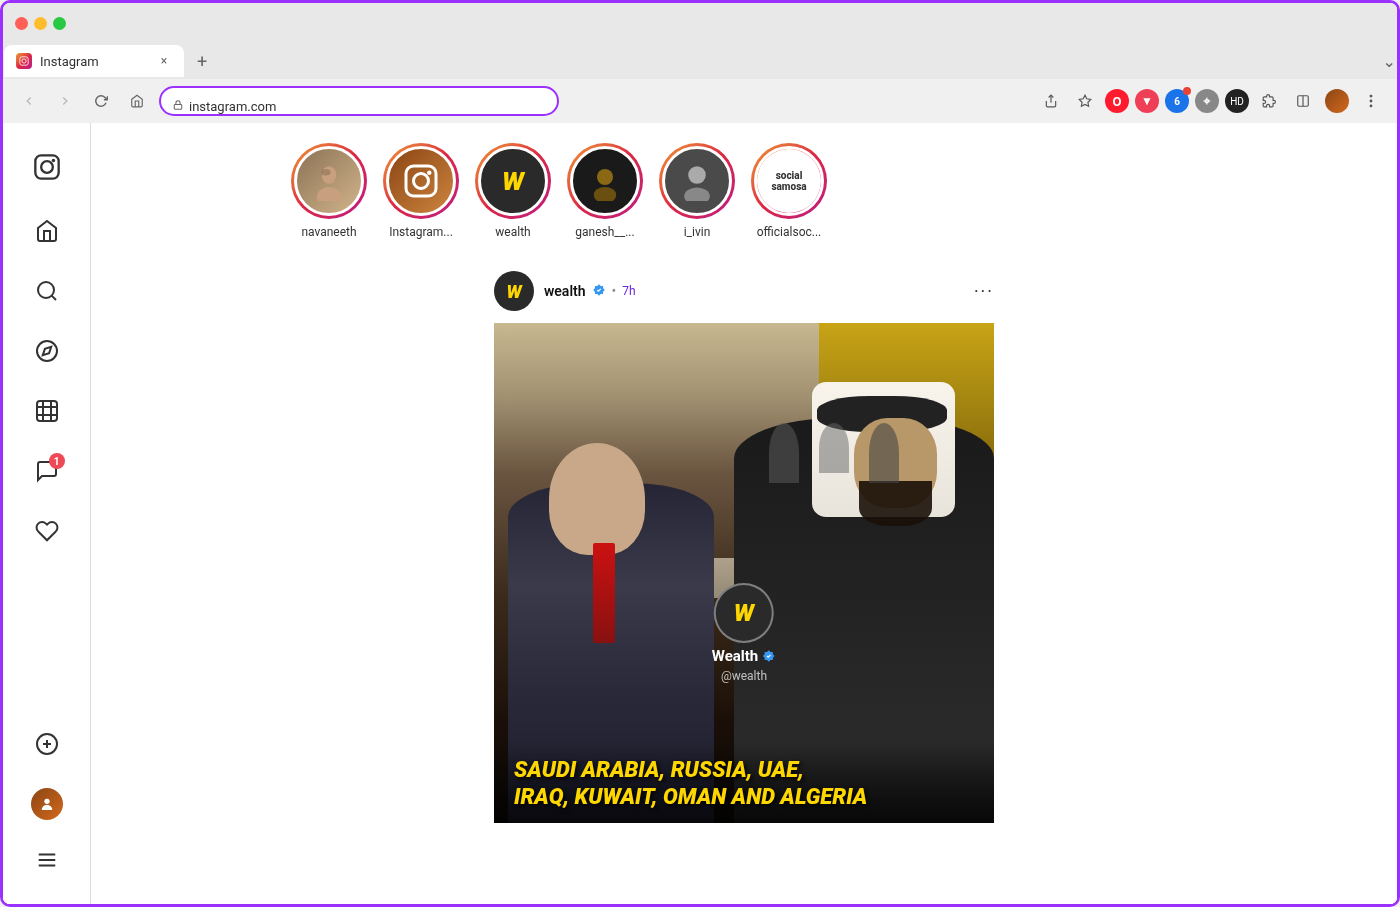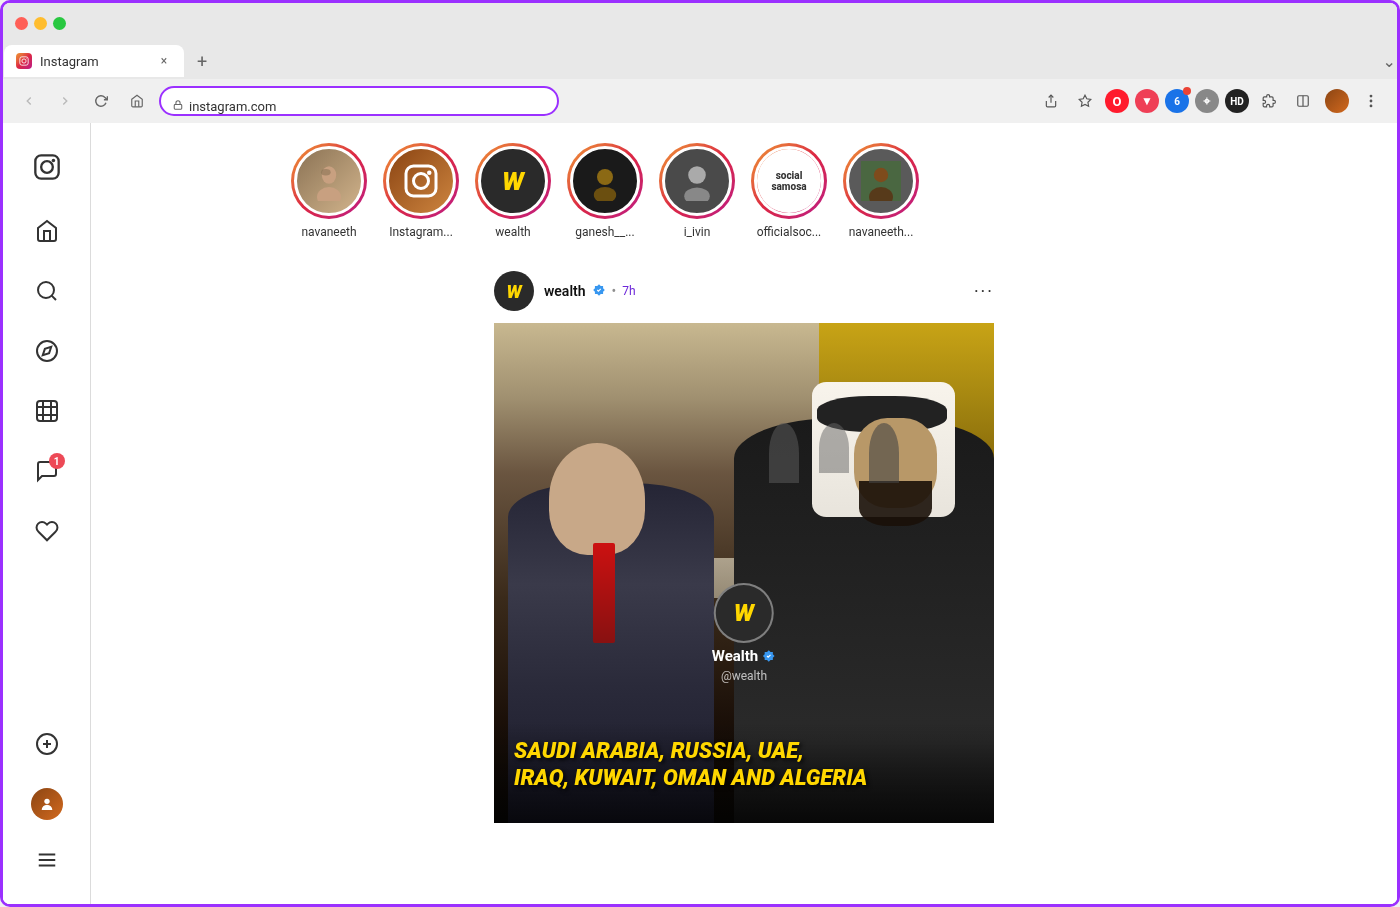--- a/index.html
+++ b/index.html
@@ -548,21 +548,21 @@
           <polygon points="12 2 15.09 8.26 22 9.27 17 14.14 18.18 21.02 12 17.77 5.82 21.02 7 14.14 2 9.27 8.91 8.26 12 2"></polygon>
         </svg>
       </div>
       <div class="ext-icon" style="background: #ff1b2d; color: white; font-size: 13px; font-weight: bold;">O</div>
       <div class="ext-icon" style="background: #ef3f56; color: white; font-size: 12px;">▼</div>
       <div class="ext-icon" style="background: #1a73e8; color: white; font-size: 10px; font-weight: bold; position: relative;">
         6
         <span style="position:absolute;top:-2px;right:-2px;width:8px;height:8px;background:#ea4335;border-radius:50;font-size:7px;display:flex;align-items:center;justify-content:center;border-radius:50%"></span>
       </div>
       <div class="ext-icon" style="background: #888; color: white; font-size: 12px;">⌖</div>
-      <div class="ext-icon" style="background: #222; color: white; font-size: 10px; font-weight: bold;">HD</div>
+      <div class="ext-icon" style="background: #222; color: white; font-size: 10px; font-weight: normal;">HD</div>
       <div class="browser-action-btn">
         <svg width="14" height="14" viewBox="0 0 24 24" fill="none" stroke="currentColor" stroke-width="2">
           <path d="M20.5 11H19V7a2 2 0 0 0-2-2h-4V3.5A2.5 2.5 0 0 0 10.5 1v0A2.5 2.5 0 0 0 8 3.5V5H4a2 2 0 0 0-2 2v3.8h1.5A2.7 2.7 0 0 1 6.2 13.5v0A2.7 2.7 0 0 1 3.5 16.2H2V20a2 2 0 0 0 2 2h3.8v-1.5a2.7 2.7 0 0 1 2.7-2.7v0a2.7 2.7 0 0 1 2.7 2.7V22H17a2 2 0 0 0 2-2v-4h1.5A2.5 2.5 0 0 0 23 13.5v0A2.5 2.5 0 0 0 20.5 11z"></path>
         </svg>
       </div>
       <div class="browser-action-btn">
         <svg width="14" height="14" viewBox="0 0 24 24" fill="none" stroke="currentColor" stroke-width="2">
           <rect x="3" y="3" width="18" height="18" rx="2"></rect>
           <line x1="12" y1="3" x2="12" y2="21"></line>
         </svg>
@@ -727,32 +727,20 @@
           <div class="story-avatar-wrapper">
             <div class="story-avatar-inner" style="background: white;">
               <div style="display:flex;flex-direction:column;align-items:center;justify-content:center;width:100%;height:100%;background:#fff;">
                 <span style="font-size:10px;font-weight:800;color:#333;text-align:center;line-height:1.1;">social<br>samosa</span>
               </div>
             </div>
           </div>
           <span class="story-label">officialsoc...</span>
         </div>
 
-        <div class="story-item">
-          <div class="story-avatar-wrapper">
-            <div class="story-avatar-inner story-bg-7">
-              <svg width="40" height="40" viewBox="0 0 100 100">
-                <rect x="0" y="0" width="100" height="100" fill="#4a6741"></rect>
-                <circle cx="50" cy="35" r="18" fill="#8B4513" opacity="0.8"></circle>
-                <ellipse cx="50" cy="90" rx="30" ry="25" fill="#5a3010" opacity="0.8"></ellipse>
-              </svg>
-            </div>
-          </div>
-          <span class="story-label">navaneeth...</span>
-        </div>
 
 
       </div>
 
       <div class="post-container">
 
         <div class="post-header">
           <div class="post-avatar-wrapper">
             <div style="width:100%;height:100%;display:flex;align-items:center;justify-content:center;background:#2a2a2a;">
               <span style="font-size:18px;font-weight:900;color:#FFD700;font-style:italic;">W</span>
@@ -820,21 +808,21 @@
               <div style="display:flex;align-items:center;gap:4px;">
                 <span style="font-size:15px;font-weight:700;color:white;">Wealth</span>
                 <svg width="14" height="14" viewBox="0 0 24 24" fill="#3897f0" stroke="none">
                   <path d="M12 2L9 5H5v4L2 12l3 3v4h4l3 3 3-3h4v-4l3-3-3-3V5h-4L12 2z"></path>
                   <polyline points="9 12 11 14 15 10" fill="none" stroke="white" stroke-width="2"></polyline>
                 </svg>
               </div>
               <span style="font-size:12px;color:rgba(255,255,255,0.7);">@wealth</span>
             </div>
 
-            <div style="position:absolute;bottom:0;left:0;right:0;padding:16px 20px 32px;background:linear-gradient(to top, rgba(0,0,0,0.7) 0%, transparent 100%);">
+            <div style="position:absolute;bottom:0;left:0;right:0;padding:16px 20px 13px;background:linear-gradient(to top, rgba(0,0,0,0.7) 0%, transparent 100%);">
               <div style="font-size:22px;font-weight:900;color:#FFD700;line-height:1.2;font-style:italic;text-shadow:2px 2px 4px rgba(0,0,0,0.9);">
                 <div>SAUDI ARABIA, RUSSIA, UAE,</div>
                 <div>IRAQ, KUWAIT, OMAN AND ALGERIA</div>
               </div>
             </div>
 
           </div>
         </div>
 
       </div>

